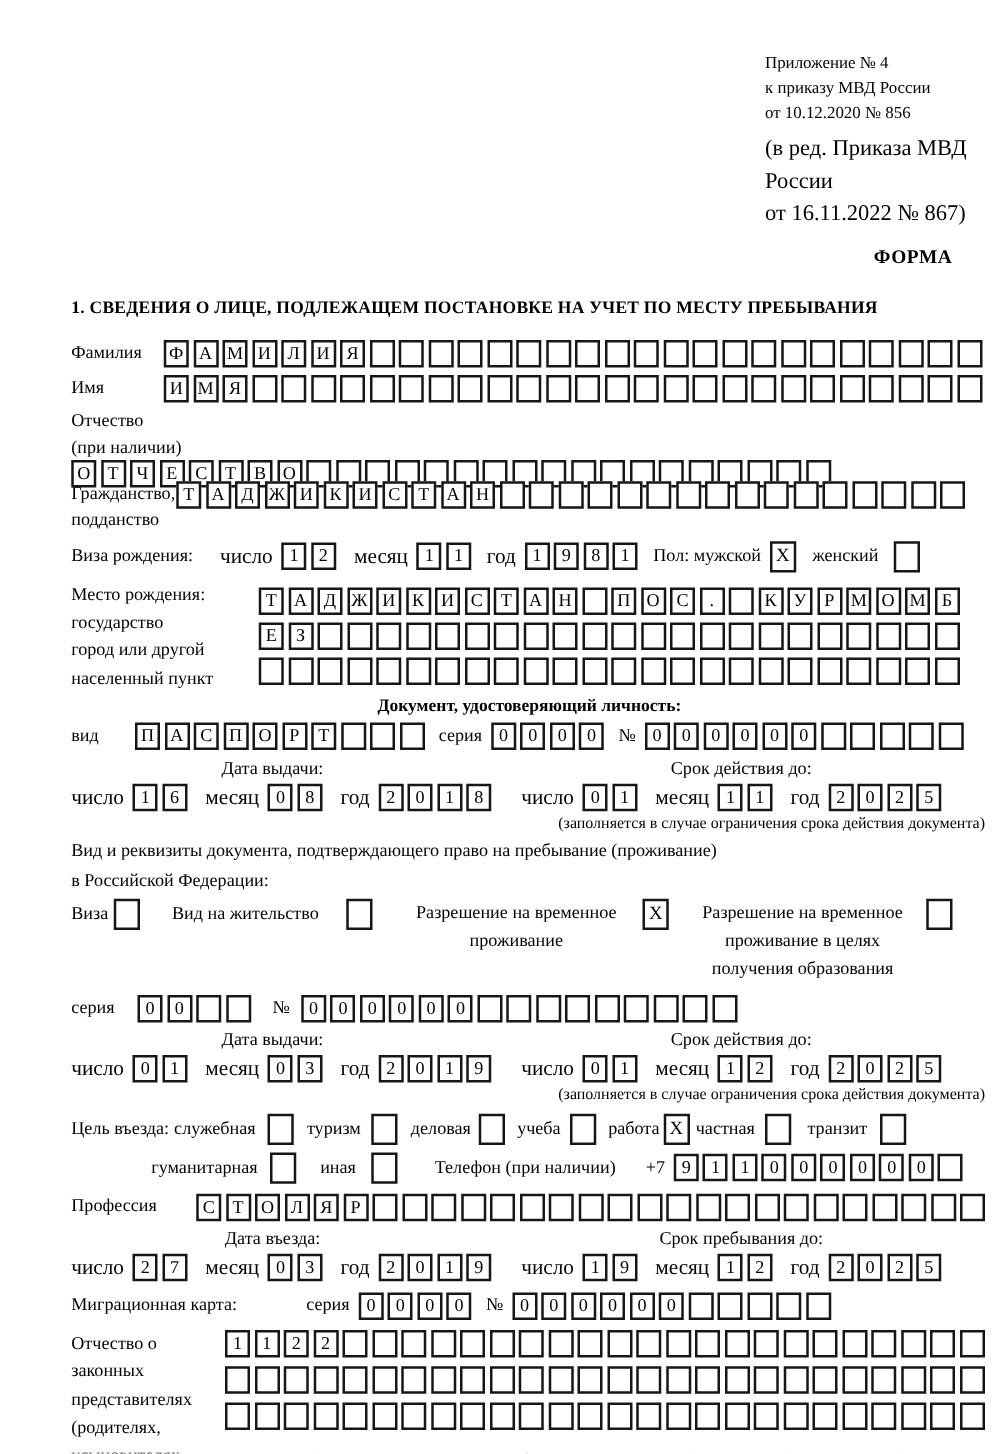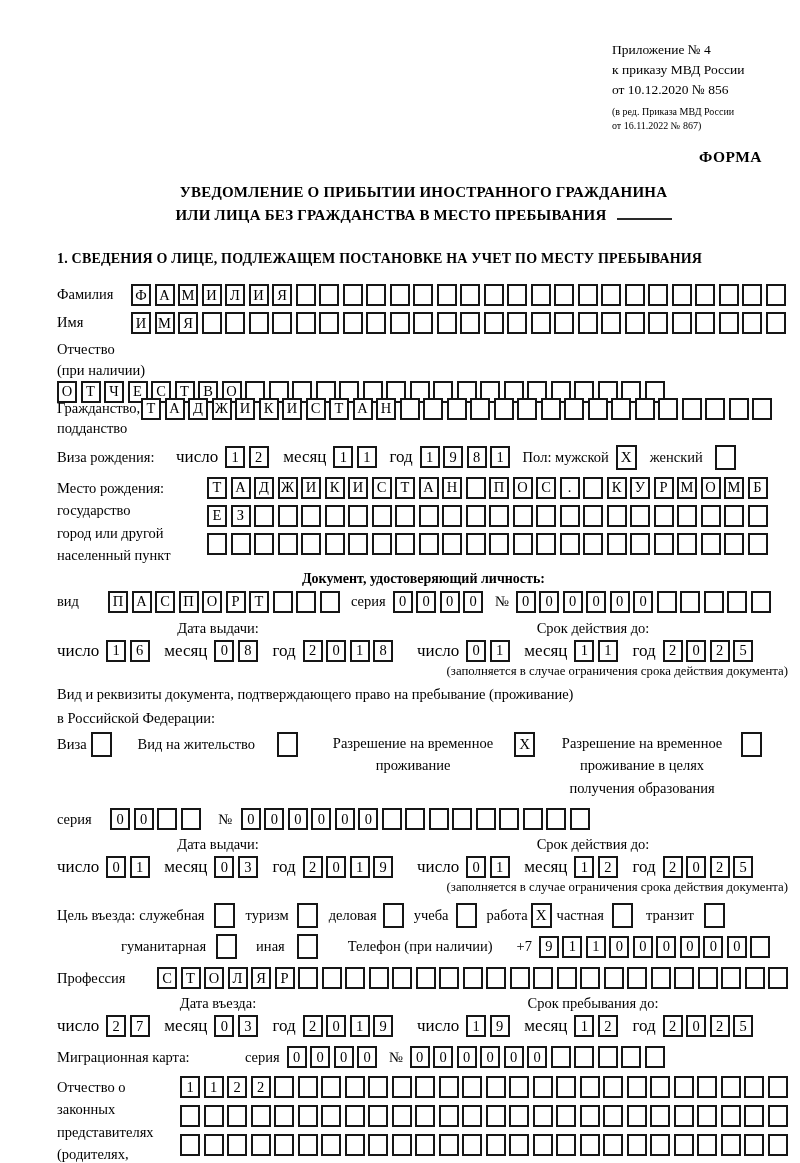--- a/index.html
+++ b/index.html
@@ -2,21 +2,21 @@
 <html lang="ru"><head>
 <meta charset="utf-8">
 <style>
   html,body{margin:0;padding:0;background:#ffffff;}
   body{width:800px;font-family:"Liberation Serif","DejaVu Serif",serif;color:#000;}
   .page{position:relative;width:800px;height:1163px;box-sizing:border-box;
         padding:40px 10px 0 57px;background:#fff;overflow:hidden;}
 
   
   .appendix{margin-left:auto;width:178px;font-size:13.5px;line-height:1.48;}
-  .appendix .rev{margin-top:5px;font-size:10px;line-height:1.45;}
+  .appendix .rev{margin-top:5px;font-size:18px;line-height:1.45;}
   .forma{text-align:right;padding-right:28px;font-weight:bold;font-size:15.5px;margin-top:14px;letter-spacing:.5px;}
 
   .title{text-align:center;font-weight:bold;font-size:15px;line-height:1.55;margin-top:15px;letter-spacing:.2px;}
   .blank-line{display:inline-block;width:55px;height:13px;border-bottom:2px solid #2a2a2a;margin-left:10px;}
 
   .sec1{font-weight:bold;font-size:14px;margin-top:24px;letter-spacing:.2px;}
 
   
   .frow{display:flex;align-items:flex-start;}
   .flabel{font-size:14.5px;line-height:1.42;flex:none;}
@@ -60,26 +60,20 @@
     <div>к приказу МВД России</div>
     <div>от 10.12.2020 № 856</div>
     <div class="rev">
       <div>(в ред. Приказа МВД России</div>
       <div>от 16.11.2022 № 867)</div>
     </div>
   </div>
 
   <div class="forma">ФОРМА</div>
 
-  <div class="title">
-    <div>УВЕДОМЛЕНИЕ О ПРИБЫТИИ ИНОСТРАННОГО ГРАЖДАНИНА</div>
-    <div>
-      <span>ИЛИ ЛИЦА БЕЗ ГРАЖДАНСТВА В МЕСТО ПРЕБЫВАНИЯ</span><span class="blank-line"></span>
-    </div>
-  </div>
 
   <div class="sec1">1. СВЕДЕНИЯ О ЛИЦЕ, ПОДЛЕЖАЩЕМ ПОСТАНОВКЕ НА УЧЕТ ПО МЕСТУ ПРЕБЫВАНИЯ</div>
 
   <div class="frow" style="margin-top:17px;">
     <div class="flabel" style="width:74px;">Фамилия</div>
     <div class="cellrow">
         <span class="cell">Ф</span>
         <span class="cell">А</span>
         <span class="cell">М</span>
         <span class="cell">И</span>
@@ -233,21 +227,21 @@
         <span class="cell">9</span>
         <span class="cell">8</span>
         <span class="cell">1</span>
       </span>
     <span class="mini-label">Пол: мужской</span>
     <span class="checkbox" style="margin-left:7px;">X</span>
     <span class="mini-label" style="margin-left:13px;">женский</span>
     <span class="checkbox" style="margin-left:12px;"></span>
   </div>
 
-  <div class="frow" style="margin-top:7px;">
+  <div class="frow" style="margin-top:7px;align-items:center;">
     <div class="flabel" style="width:150px;line-height:1.55;">
       <div>Место рождения:</div>
       <div>государство</div>
       <div>город или другой</div>
       <div>населенный пункт</div>
     </div>
     <div>
       <div class="cellrow">
           <span class="cell">Т</span>
           <span class="cell">А</span>

